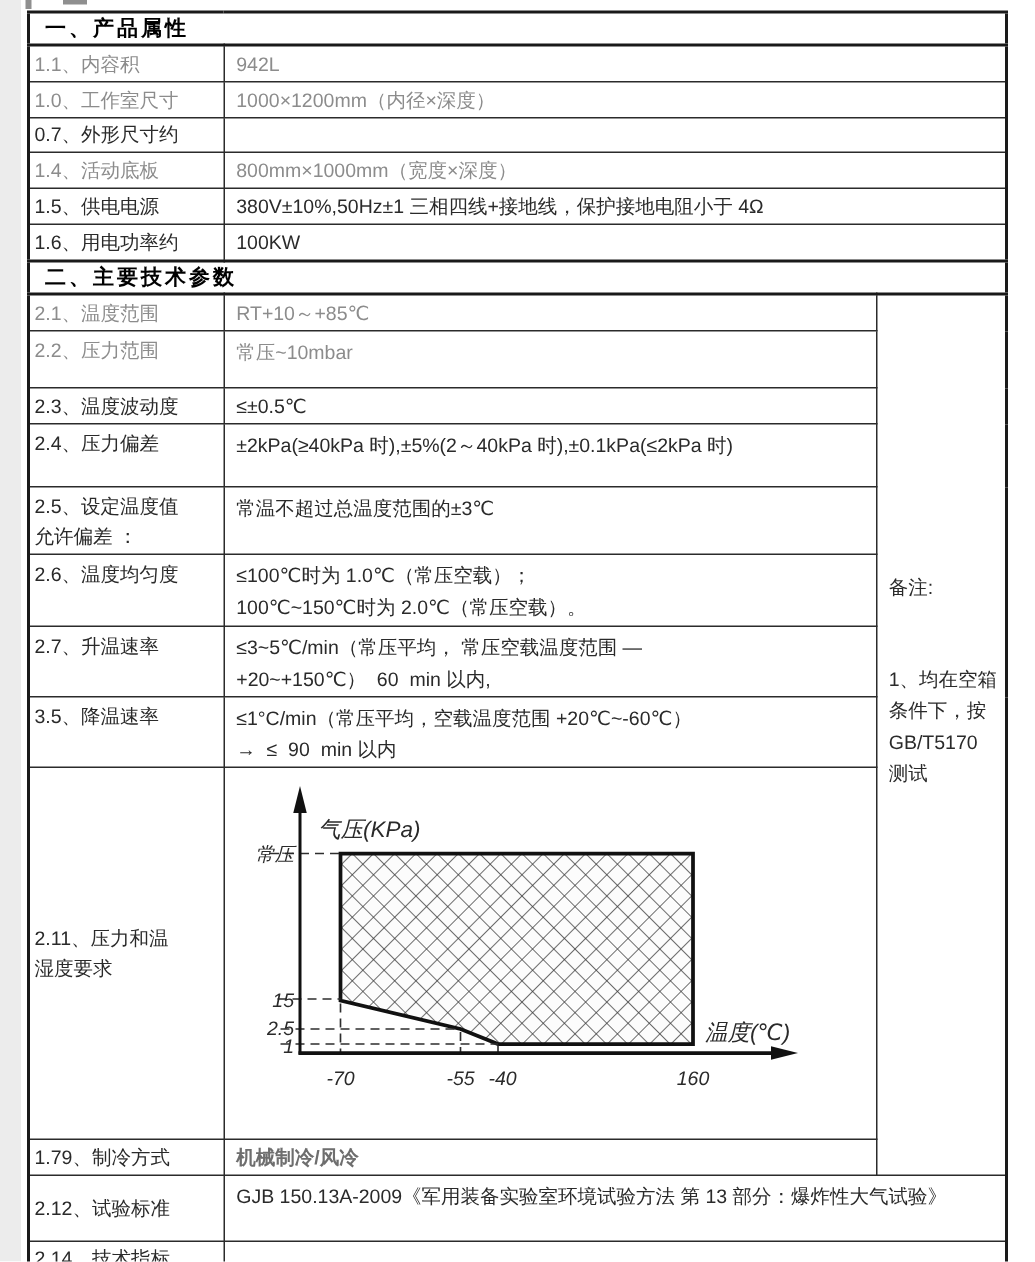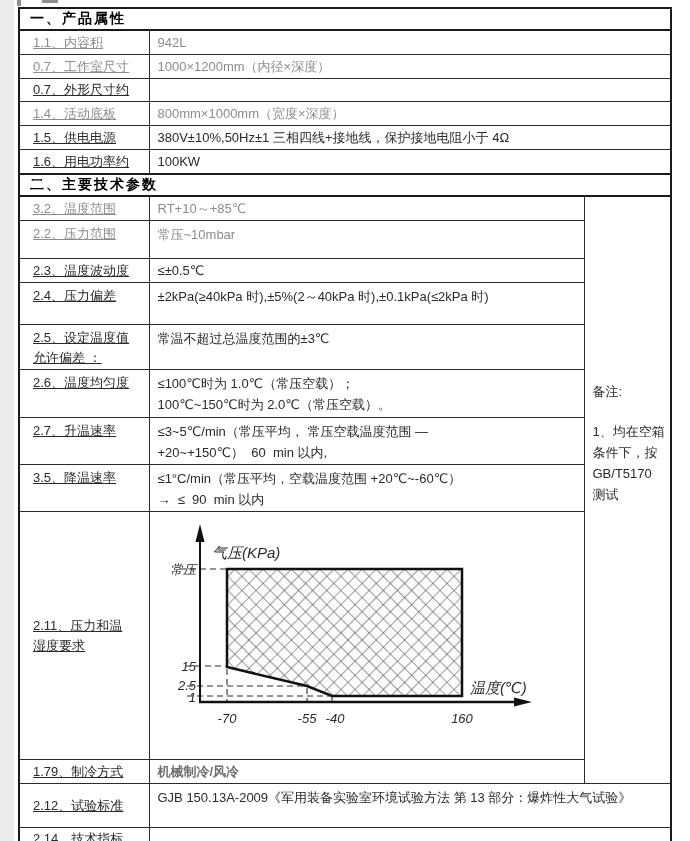--- a/index.html
+++ b/index.html
@@ -16,27 +16,27 @@
     position:absolute;left:18px;top:7px;width:652px;
     border-collapse:collapse;table-layout:fixed;
     font-size:13px;
   }
   table.spec{border:2px solid #1a1a1a;}
   td{border:1px solid #2b2b2b;padding:1px 4px;vertical-align:middle;overflow:hidden;}
   td.sec-hdr{
     font-weight:bold;font-size:14px;padding-left:10px;color:#000;
     border-top:2px solid #1a1a1a;border-bottom:2px solid #1a1a1a;letter-spacing:2px;
   }
-  td.lbl{padding-left:13px;white-space:pre-line;line-height:20px;text-decoration:underline;}
+  td.lbl{padding-left:3px;white-space:pre-line;line-height:20px;}
   td.val{padding-left:8px;white-space:pre-wrap;line-height:21px;}
   .muted{color:#8c8c8c;}
   .muted-val{color:#6e6e6e;font-weight:bold;}
   td.v-top{vertical-align:top;padding-top:3px;}
   td.notes-cell{vertical-align:top;padding:184px 4px 0 8px;line-height:21px;}
-  .notes-item{margin-top:19px;white-space:pre-line;}
+  .notes-item{margin-top:40px;white-space:pre-line;}
   td.chart-cell{padding:0;vertical-align:top;font-style:italic;}
   svg.chart{display:block;}
   svg.chart text{font-family:"Liberation Sans","DejaVu Sans",sans-serif;fill:#2a2a2a;font-size:13px;}
   svg.chart text.ax-label{font-size:15px;}
 </style>
 </head>
 <body>
 
 <div class="left-edge"></div>
 <div class="artifact-a"></div>
@@ -51,21 +51,21 @@
 
   <tbody>
       <tr style="height:22px">
     <td class="sec-hdr" colspan="3">一、产品属性</td>
   </tr>
   <tr style="height:21px">
     <td class="lbl muted">1.1、内容积</td>
     <td class="val muted" colspan="2">942L</td>
   </tr>
   <tr style="height:21px">
-    <td class="lbl muted">0.7、工作室尺寸</td>
+    <td class="lbl muted">1.0、工作室尺寸</td>
     <td class="val muted" colspan="2">1000×1200mm（内径×深度）</td>
   </tr>
   <tr style="height:22px">
     <td class="lbl">0.7、外形尺寸约</td>
     <td class="val" colspan="2"></td>
   </tr>
   <tr style="height:21px">
     <td class="lbl muted">1.4、活动底板</td>
     <td class="val muted" colspan="2">800mm×1000mm（宽度×深度）</td>
   </tr>
@@ -76,21 +76,21 @@
   <tr style="height:22px">
     <td class="lbl">1.6、用电功率约</td>
     <td class="val" colspan="2">100KW</td>
   </tr>
 
   <tr style="height:21px">
     <td class="sec-hdr" colspan="3">二、主要技术参数</td>
   </tr>
 
   <tr style="height:22px">
-    <td class="lbl muted">3.2、温度范围</td>
+    <td class="lbl muted">2.1、温度范围</td>
     <td class="val muted">RT+10～+85℃</td>
     <td class="notes-cell" rowspan="10">
       <div>备注:</div>
       <div class="notes-item">1、均在空箱条件下，按
 GB/T5170
 测试</div>
     </td>
   </tr>
   <tr style="height:38px">
     <td class="lbl muted v-top">2.2、压力范围</td>

